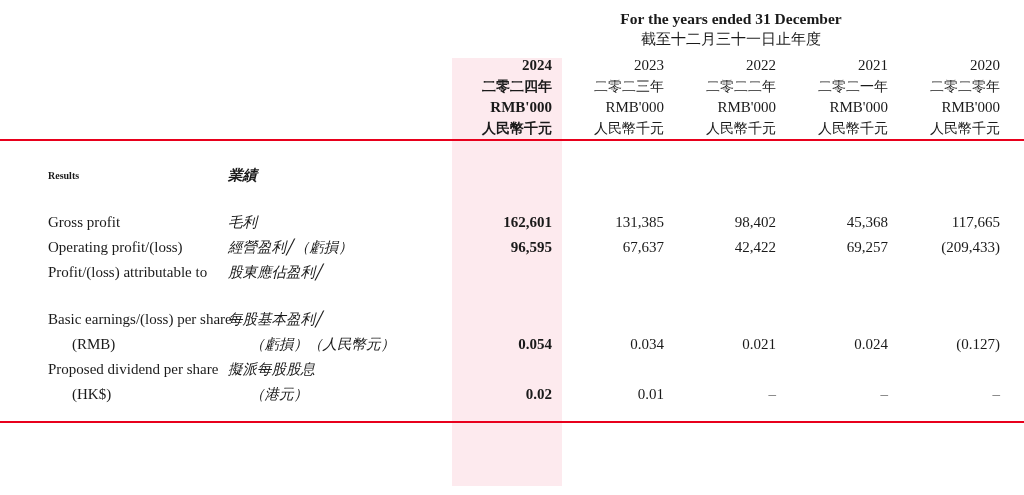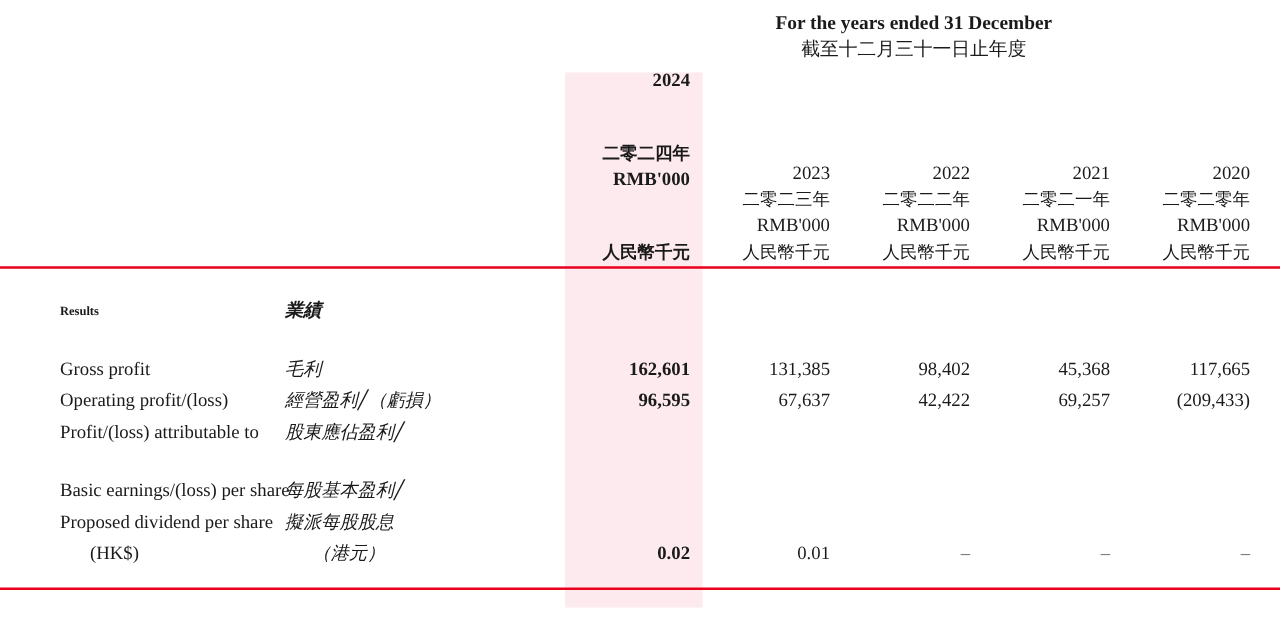--- a/index.html
+++ b/index.html
@@ -73,21 +73,20 @@
   }
   .colhdr .ln-cn {
     font-family: "DejaVu Sans", "Liberation Sans", sans-serif;
     font-size: 14px;
   }
   .colhdr.current {
     font-weight: bold;
   }
   .colhdr.current .ln-cn {
     font-weight: bold;
-    margin-top: 37px;
   }
   .colhdr .ln {
     display: block;
     white-space: nowrap;
   }
 
   .rule-row td {
     padding: 0;
   }
   .rule {
@@ -268,20 +267,30 @@
 
     <tr class="spacer-md">
           <td colspan="8"></td>
         </tr>
 
     <tr>
       <td class="lbl-en">Basic earnings/(loss) per share</td>
       <td class="lbl-cn">每股基本盈利╱</td>
       <td colspan="6"></td>
     </tr>
+    <tr>
+      <td class="lbl-en indent">(RMB)</td>
+      <td class="lbl-cn indent2">（虧損）（人民幣元）</td>
+      <td class="num current">0.054</td>
+      <td class="num">0.034</td>
+      <td class="num">0.021</td>
+      <td class="num">0.024</td>
+      <td class="num">(0.127)</td>
+      <td></td>
+    </tr>
 
     <tr>
       <td class="lbl-en">Proposed dividend per share</td>
       <td class="lbl-cn">擬派每股股息</td>
       <td colspan="6"></td>
     </tr>
     <tr>
       <td class="lbl-en indent">(HK$)</td>
       <td class="lbl-cn indent2">（港元）</td>
       <td class="num current">0.02</td>

